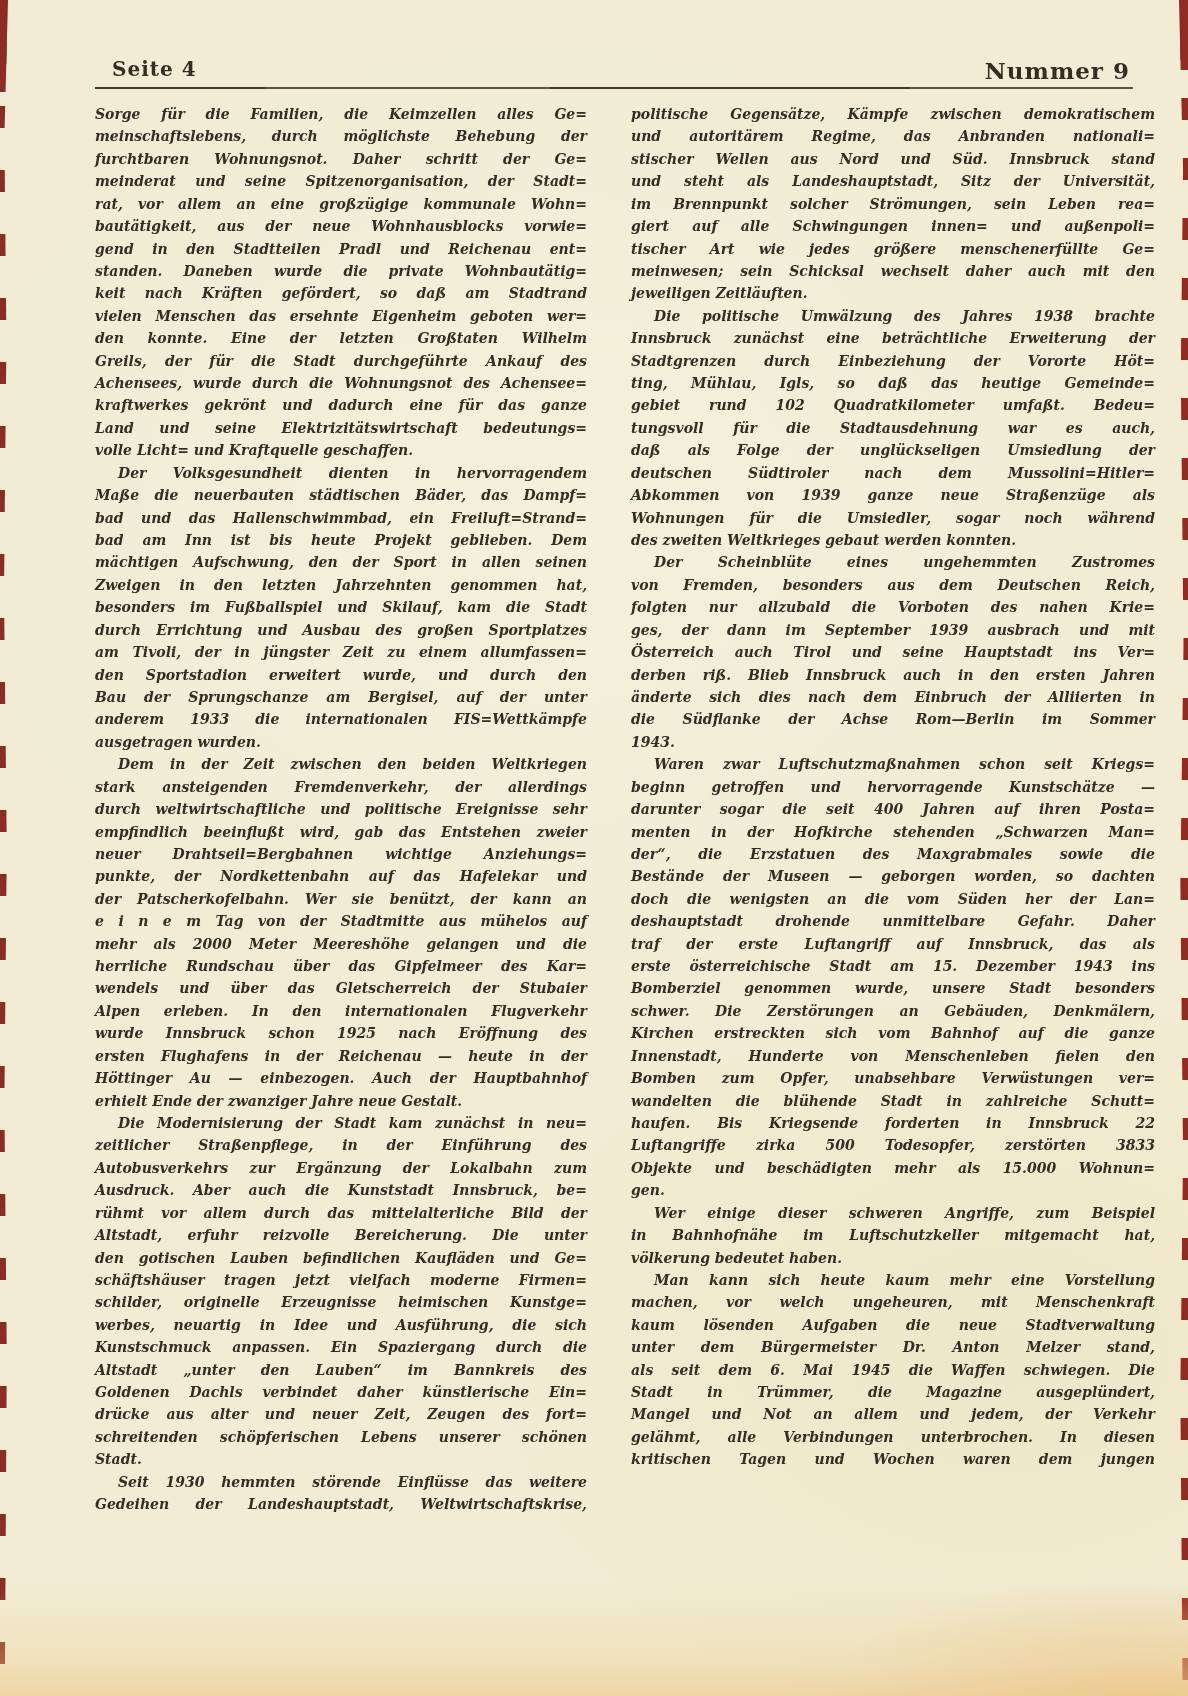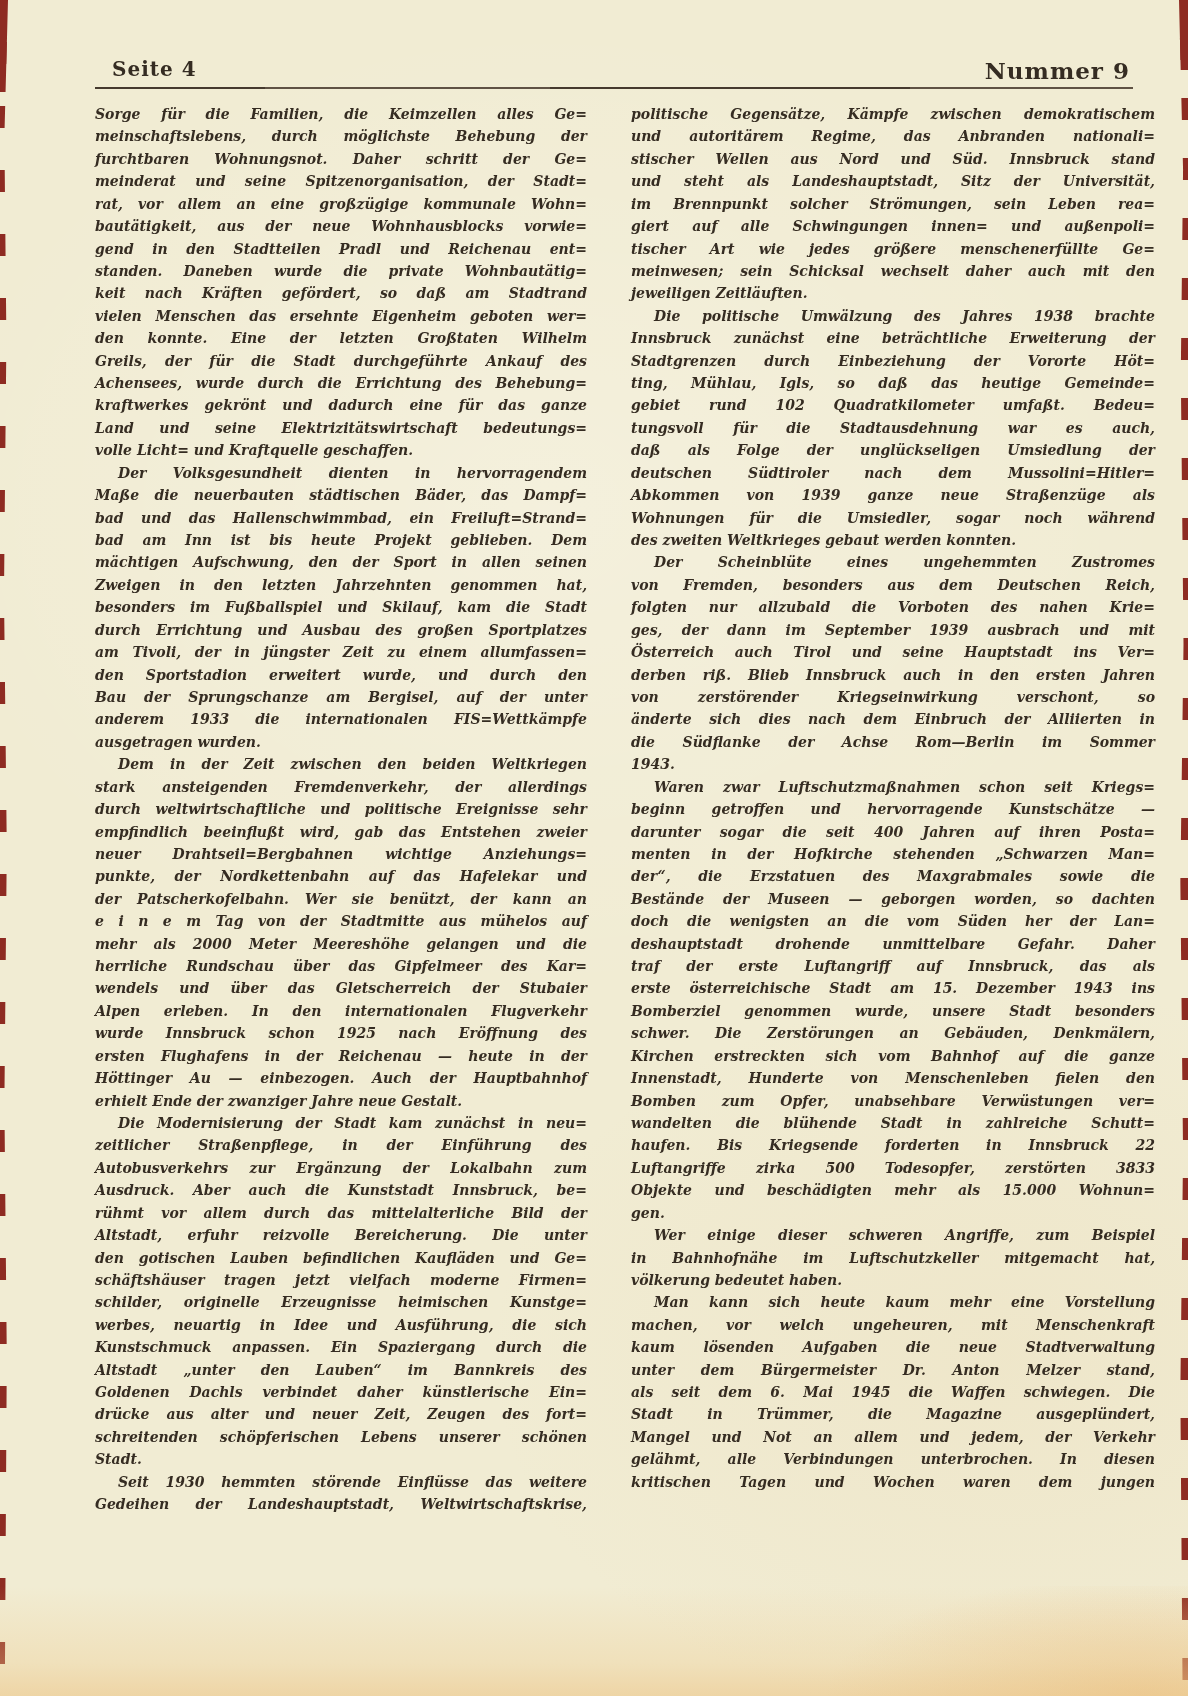--- a/index.html
+++ b/index.html
@@ -105,21 +105,21 @@
         <div class="text-line">furchtbaren Wohnungsnot. Daher schritt der Ge=</div>
         <div class="text-line">meinderat und seine Spitzenorganisation, der Stadt=</div>
         <div class="text-line">rat, vor allem an eine großzügige kommunale Wohn=</div>
         <div class="text-line">bautätigkeit, aus der neue Wohnhausblocks vorwie=</div>
         <div class="text-line">gend in den Stadtteilen Pradl und Reichenau ent=</div>
         <div class="text-line">standen. Daneben wurde die private Wohnbautätig=</div>
         <div class="text-line">keit nach Kräften gefördert, so daß am Stadtrand</div>
         <div class="text-line">vielen Menschen das ersehnte Eigenheim geboten wer=</div>
         <div class="text-line">den konnte. Eine der letzten Großtaten Wilhelm</div>
         <div class="text-line">Greils, der für die Stadt durchgeführte Ankauf des</div>
-        <div class="text-line">Achensees, wurde durch die Errichtung des Behebung=</div>
+        <div class="text-line">Achensees, wurde durch die Wohnungsnot des Achensee=</div>
         <div class="text-line">kraftwerkes gekrönt und dadurch eine für das ganze</div>
         <div class="text-line">Land und seine Elektrizitätswirtschaft bedeutungs=</div>
         <div class="text-line para-end">volle Licht= und Kraftquelle geschaffen.</div>
       </div>
       <div class="paragraph">
         <div class="text-line indent">Der Volksgesundheit dienten in hervorragendem</div>
         <div class="text-line">Maße die neuerbauten städtischen Bäder, das Dampf=</div>
         <div class="text-line">bad und das Hallenschwimmbad, ein Freiluft=Strand=</div>
         <div class="text-line">bad am Inn ist bis heute Projekt geblieben. Dem</div>
         <div class="text-line">mächtigen Aufschwung, den der Sport in allen seinen</div>
@@ -199,21 +199,20 @@
         <div class="text-line">Wohnungen für die Umsiedler, sogar noch während</div>
         <div class="text-line para-end">des zweiten Weltkrieges gebaut werden konnten.</div>
       </div>
       <div class="paragraph">
         <div class="text-line indent">Der Scheinblüte eines ungehemmten Zustromes</div>
         <div class="text-line">von Fremden, besonders aus dem Deutschen Reich,</div>
         <div class="text-line">folgten nur allzubald die Vorboten des nahen Krie=</div>
         <div class="text-line">ges, der dann im September 1939 ausbrach und mit</div>
         <div class="text-line">Österreich auch Tirol und seine Hauptstadt ins Ver=</div>
         <div class="text-line">derben riß. Blieb Innsbruck auch in den ersten Jahren</div>
-        <div class="text-line">von zerstörender Kriegseinwirkung verschont, so</div>
         <div class="text-line">änderte sich dies nach dem Einbruch der Alliierten in</div>
         <div class="text-line">die Südflanke der Achse Rom—Berlin im Sommer</div>
         <div class="text-line para-end">1943.</div>
       </div>
       <div class="paragraph">
         <div class="text-line indent">Waren zwar Luftschutzmaßnahmen schon seit Kriegs=</div>
         <div class="text-line">beginn getroffen und hervorragende Kunstschätze —</div>
         <div class="text-line">darunter sogar die seit 400 Jahren auf ihren Posta=</div>
         <div class="text-line">menten in der Hofkirche stehenden „Schwarzen Man=</div>
         <div class="text-line">der“, die Erzstatuen des Maxgrabmales sowie die</div>

